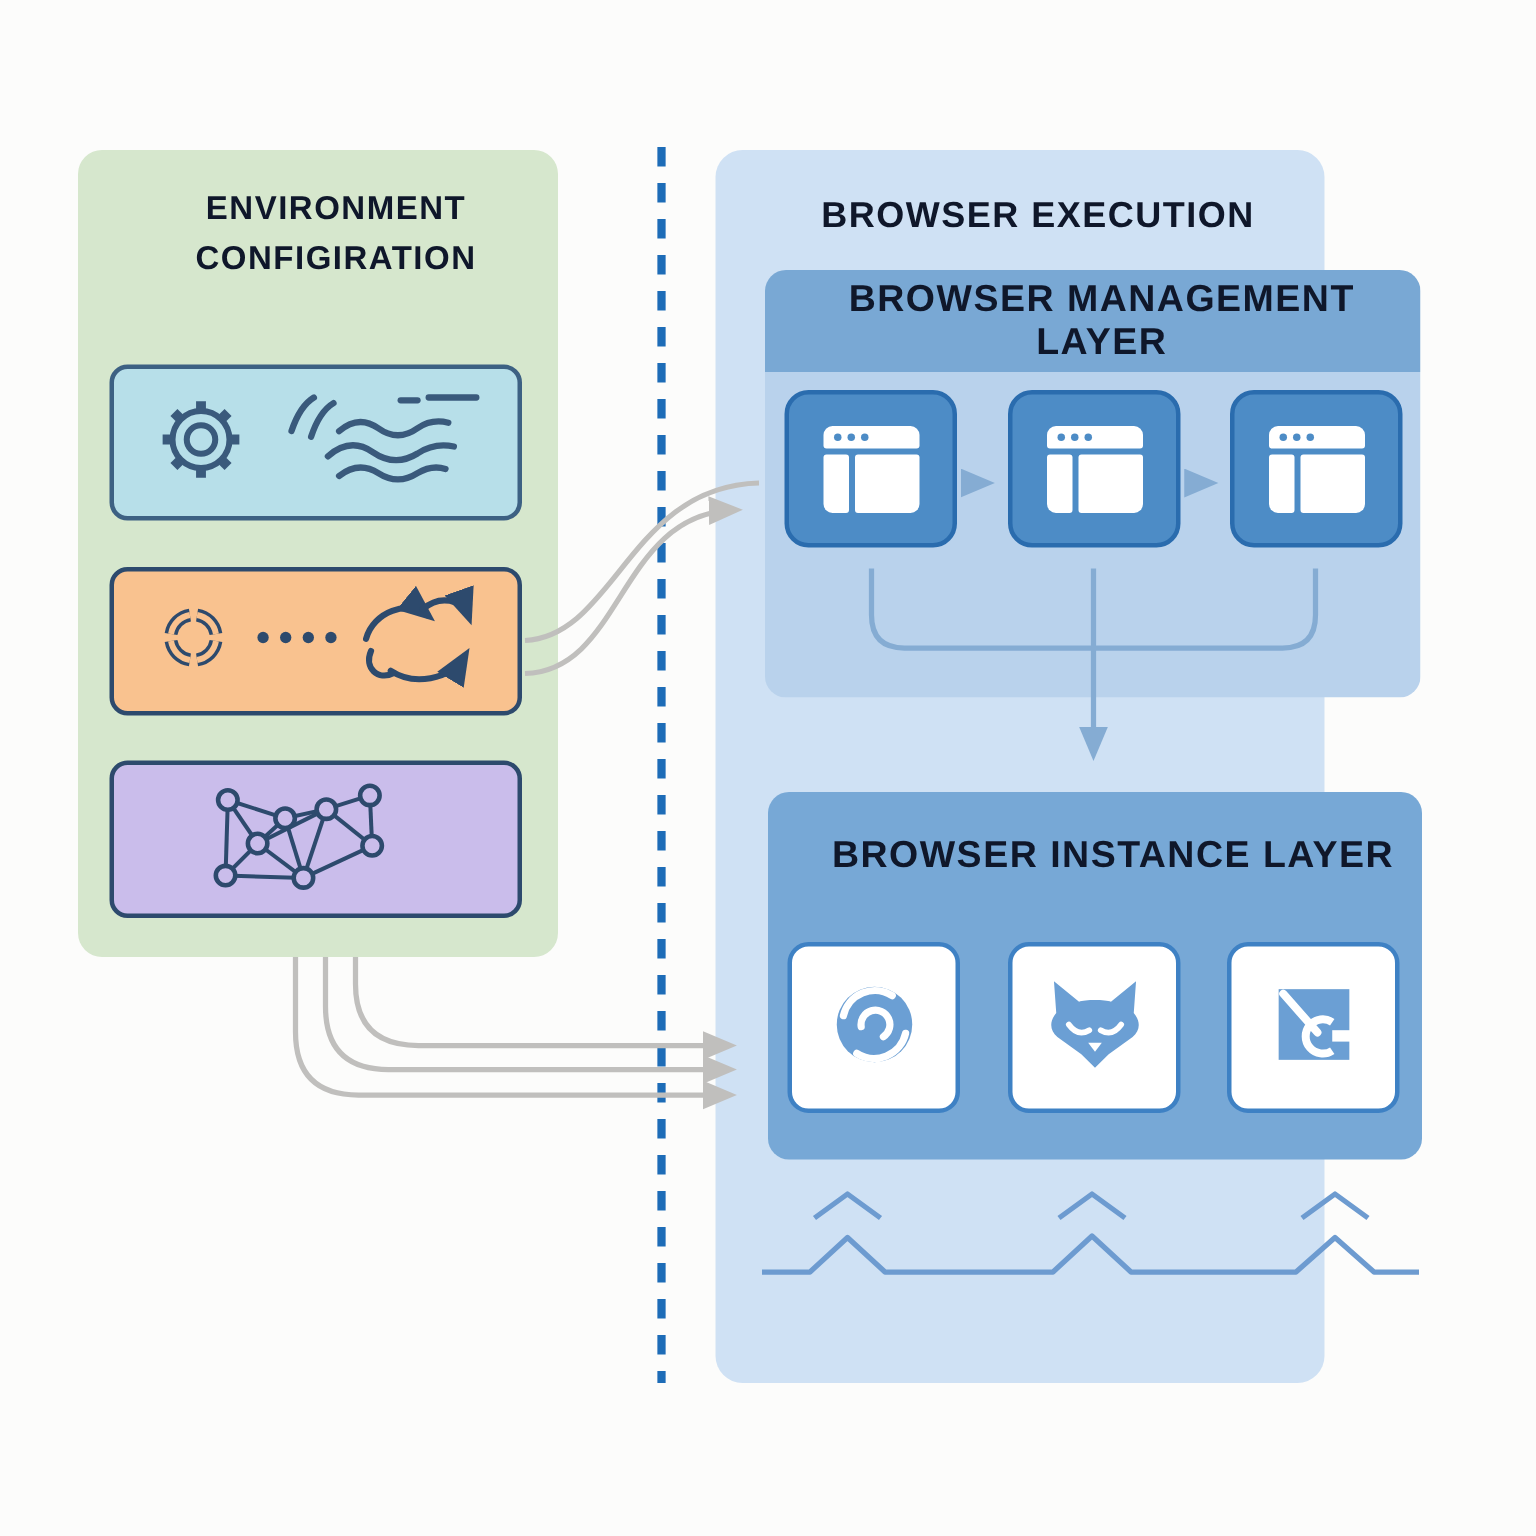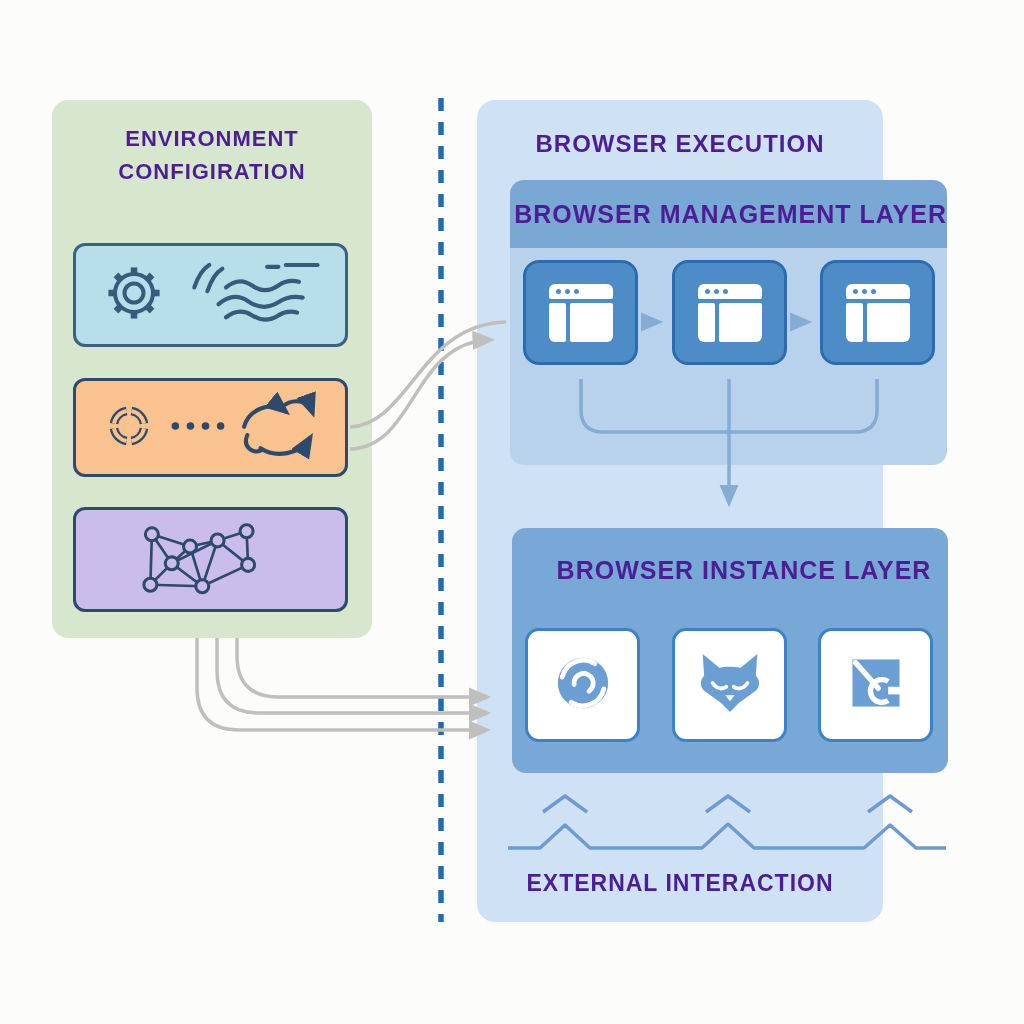--- a/index.html
+++ b/index.html
@@ -1,42 +1,42 @@
 <!DOCTYPE html>
 <html><head>
 <meta charset="utf-8">
 <style>
   html,body{margin:0;padding:0;background:#fcfcfb;}
   .canvas{
     position:relative;width:1024px;height:1024px;background:#fcfcfb;overflow:hidden;
     font-family:"Liberation Sans", sans-serif;color:#1d1d1d;
   }
   .panel{position:absolute;box-sizing:border-box;}
-  .panel-title{font-size:24px;font-weight:600;letter-spacing:1px;text-align:center;color:#4c1d95;}
+  .panel-title{font-size:24px;font-weight:600;letter-spacing:1px;text-align:center;color:#0f172a;margin-left:12px;}
 
   
   .left-panel{left:52px;top:100px;width:320px;height:538px;background:#d6e7cd;border-radius:16px;}
   .left-title{position:absolute;top:22px;left:0;width:100%;font-size:22px;line-height:1.5;}
   .cfg-box{position:absolute;left:21px;width:275px;border-radius:12px;box-sizing:border-box;
            display:flex;align-items:center;justify-content:space-between;padding:0 20px;}
   .box-settings{top:143px;height:104px;background:#b7dfe9;border:3px solid #3d6183;}
   .box-lifecycle{top:278px;height:99px;background:#f9c28f;border:3px solid #2d4a6d;}
   .box-network{top:407px;height:105px;background:#cabdeb;border:3px solid #2d4a6d;justify-content:flex-start;}
 
   
   .right-panel{left:477px;top:100px;width:406px;height:822px;background:#cfe1f4;border-radius:18px;}
   .right-title{position:absolute;top:30px;left:0;width:100%;font-size:24px;}
   .mgmt-panel{position:absolute;left:33px;top:80px;width:437px;height:285px;border-radius:14px;overflow:hidden;}
   .mgmt-header{height:68px;background:#79a8d4;display:flex;align-items:center;justify-content:flex-end;}
   .mgmt-header .panel-title{font-size:25px;}
   .mgmt-body{height:217px;background:#b9d2ec;position:relative;}
   .tile{position:absolute;width:115px;height:105px;background:#4d8cc6;border:3px solid #2a6cae;
         border-radius:16px;box-sizing:border-box;display:flex;align-items:center;justify-content:center;}
   .inst-panel{position:absolute;left:35px;top:428px;width:436px;height:245px;background:#77a8d6;border-radius:14px;}
-  .inst-title{position:absolute;top:28px;left:14px;width:100%;font-size:25px;}
+  .inst-title{position:absolute;top:28px;left:0;width:100%;font-size:25px;}
   .wtile{position:absolute;width:115px;height:114px;background:#ffffff;border:3px solid #3e81c4;
          border-radius:14px;box-sizing:border-box;display:flex;align-items:center;justify-content:center;}
   .ext-title{position:absolute;top:770px;left:0;width:100%;font-size:23px;}
 
   
   .bw{width:64px;height:58px;position:relative;}
   .bw .hdr{position:absolute;left:0;top:0;width:64px;height:15px;background:#fff;border-radius:6px 6px 2px 2px;
            display:flex;align-items:center;gap:4px;padding-left:7px;box-sizing:border-box;}
   .bw .dot{width:5px;height:5px;border-radius:50%;background:#4d8cc6;}
   .bw .colL{position:absolute;left:0;top:19px;width:17px;height:39px;background:#fff;border-radius:2px 2px 2px 6px;}
@@ -233,21 +233,20 @@
           <svg width="76" height="76" viewBox="0 0 100 100">
             <rect x="19" y="19" width="62" height="62" fill="#6b9fd4"></rect>
             <line x1="23" y1="23" x2="53" y2="57" stroke="#ffffff" stroke-width="7" stroke-linecap="round"></line>
             <path d="M66 48 A15 15 0 1 0 66 73" fill="none" stroke="#ffffff" stroke-width="7"></path>
             <rect x="66" y="55" width="17" height="10" fill="#ffffff"></rect>
           </svg>
         </span>
       </div>
     </div>
 
-    <div class="panel-title ext-title">EXTERNAL INTERACTION</div>
   </div>
 
   <svg class="overlay" viewBox="0 0 1024 1024">
     <defs>
       <marker id="ahGray" orient="auto" markerWidth="8" markerHeight="7" refX="5" refY="2.75" markerUnits="strokeWidth">
         <path d="M0,0 L6.5,2.75 L0,5.5 Z" fill="#c0bfbd" stroke="none"></path>
       </marker>
       <marker id="ahBlue" orient="auto" markerWidth="8" markerHeight="7" refX="5" refY="2.75" markerUnits="strokeWidth">
         <path d="M0,0 L6.5,2.75 L0,5.5 Z" fill="#85acd3" stroke="none"></path>
       </marker>

